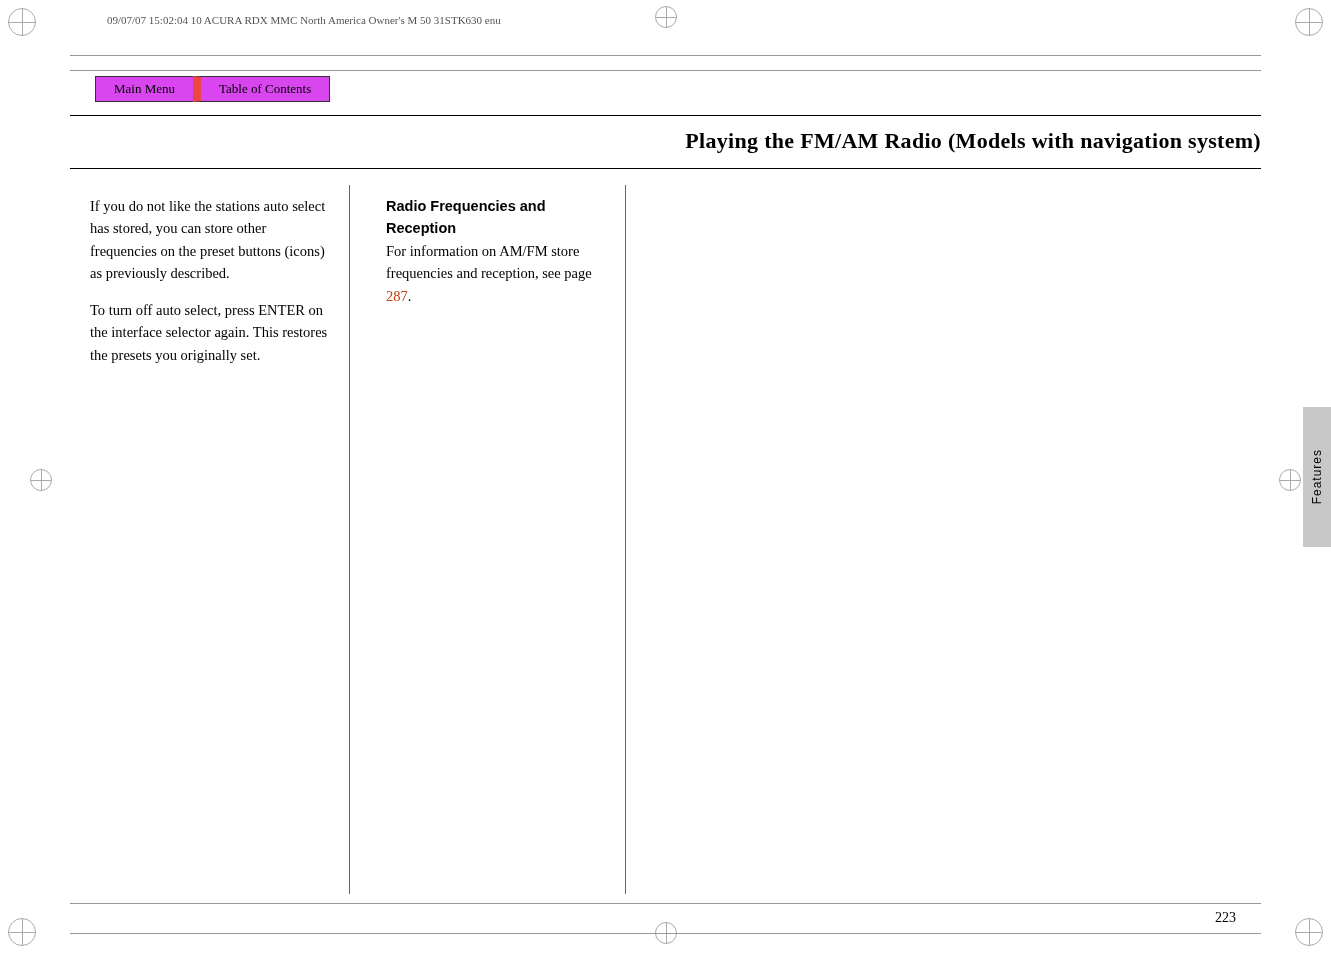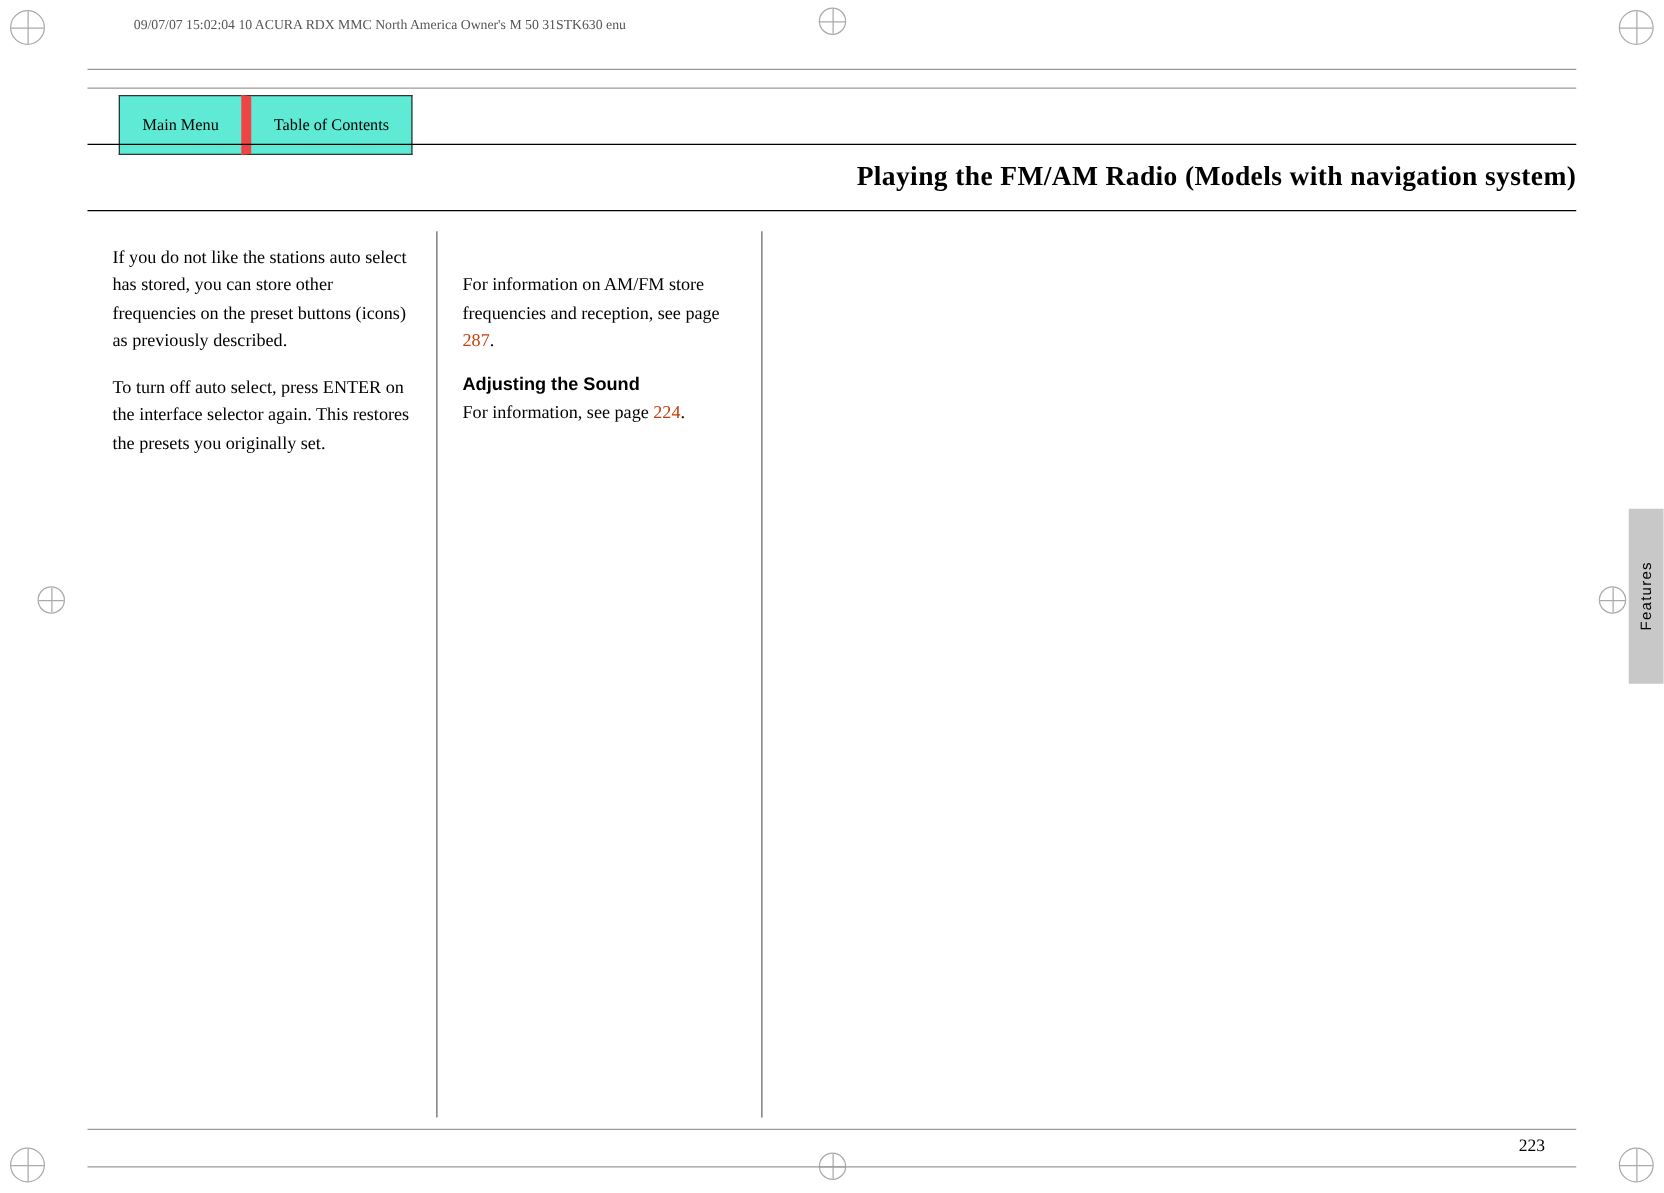--- a/index.html
+++ b/index.html
@@ -133,23 +133,23 @@
       position: absolute;
       top: 76px;
       left: 95px;
       display: flex;
       align-items: center;
       gap: 0;
     }
 
     .nav-btn {
       border: 1px solid #333;
-      padding: 15px 18px;
+      padding: 4px 18px;
       font-size: 13px;
-      background: #5eead4;
+      background: #d946ef;
       cursor: pointer;
       font-family: Times New Roman, Times, serif;
     }
 
     .nav-btn.main {
       border-right: none;
     }
 
     .nav-btn.toc {
       border-left: 8px solid #ef4444;
@@ -189,21 +189,21 @@
     }
 
     
     .content-area {
       position: absolute;
       top: 185px;
       left: 90px;
       right: 90px;
       bottom: 60px;
       display: flex;
-      gap: 0;
+      gap: 16px;
     }
 
     
     .left-column {
       flex: 0 0 260px;
       padding-right: 20px;
       padding-top: 10px;
       font-size: 14.5px;
       line-height: 1.55;
       border-right: 1px solid #666;
@@ -366,27 +366,23 @@
 
 <div class="content-area">
 
   <div class="left-column">
     <p>If you do not like the stations auto select has stored, you can store other frequencies on the preset buttons (icons) as previously described.</p>
     <p>To turn off auto select, press ENTER on the interface selector again. This restores the presets you originally set.</p>
   </div>
 
   <div class="middle-column">
     <p>
-      <br>
+      <span class="bold-heading">Radio Frequencies and Reception</span><br>
       <span>For information on AM/FM store frequencies and reception, see page </span><a class="link-blue" href="#">287</a><span>.</span>
     </p>
-    <p>
-      <span class="bold-heading">Adjusting the Sound</span><br>
-      <span>For information, see page </span><a class="link-blue" href="#">224</a><span>.</span>
-    </p>
   </div>
 
   <div class="right-column"></div>
 
 </div>
 
 <div class="side-tab">
   <span class="side-tab-text">Features</span>
 </div>
 

